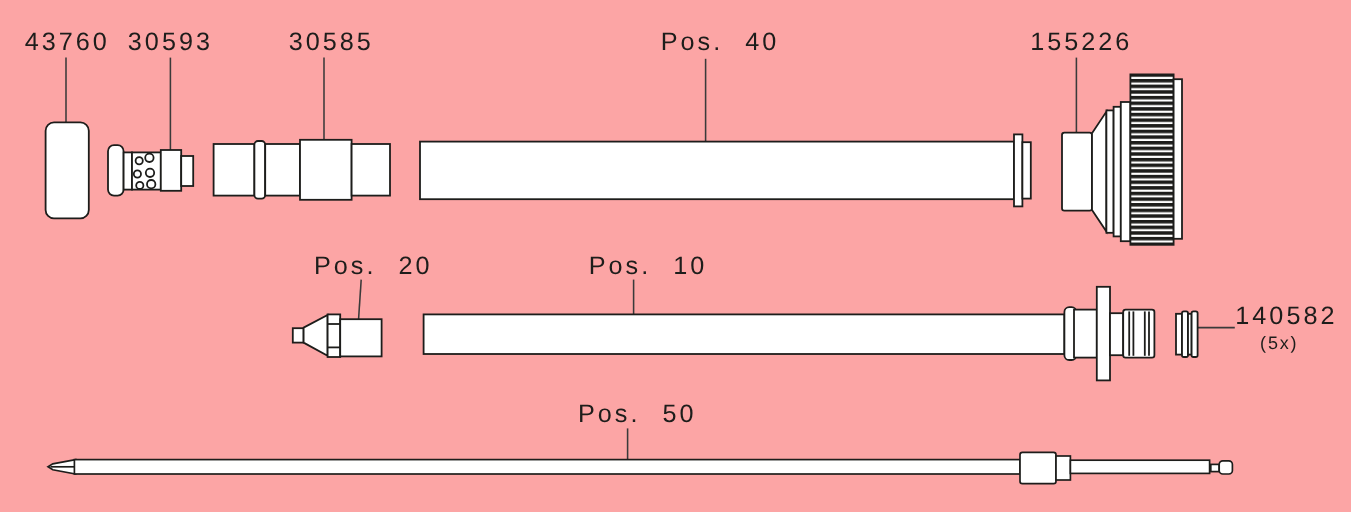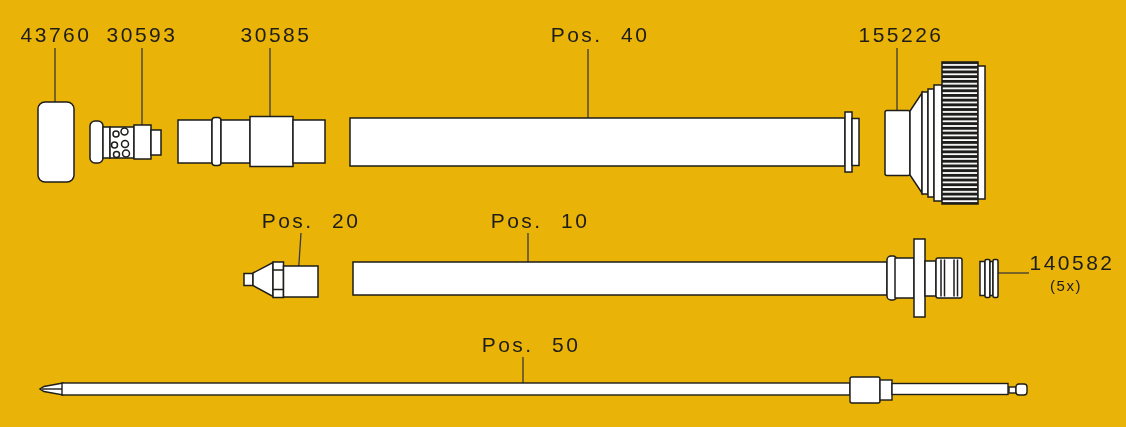--- a/index.html
+++ b/index.html
@@ -1,19 +1,19 @@
 <!DOCTYPE html>
 <html><head>
 <meta charset="utf-8">
 <style>
   html,body{margin:0;padding:0;background:#ffffff;}
   .stage{
     position:relative;
     width:1126px;height:427px;
-    background:#eab308;
+    background:#fca5a5;
     font-family:"Liberation Sans", sans-serif;
     overflow:hidden;
   }
   svg{display:block;}
   text{
     font-family:"Liberation Sans", sans-serif;
     fill:#1d1d1b;
     font-size:21px;
     letter-spacing:2.5px;
     word-spacing:10px;

